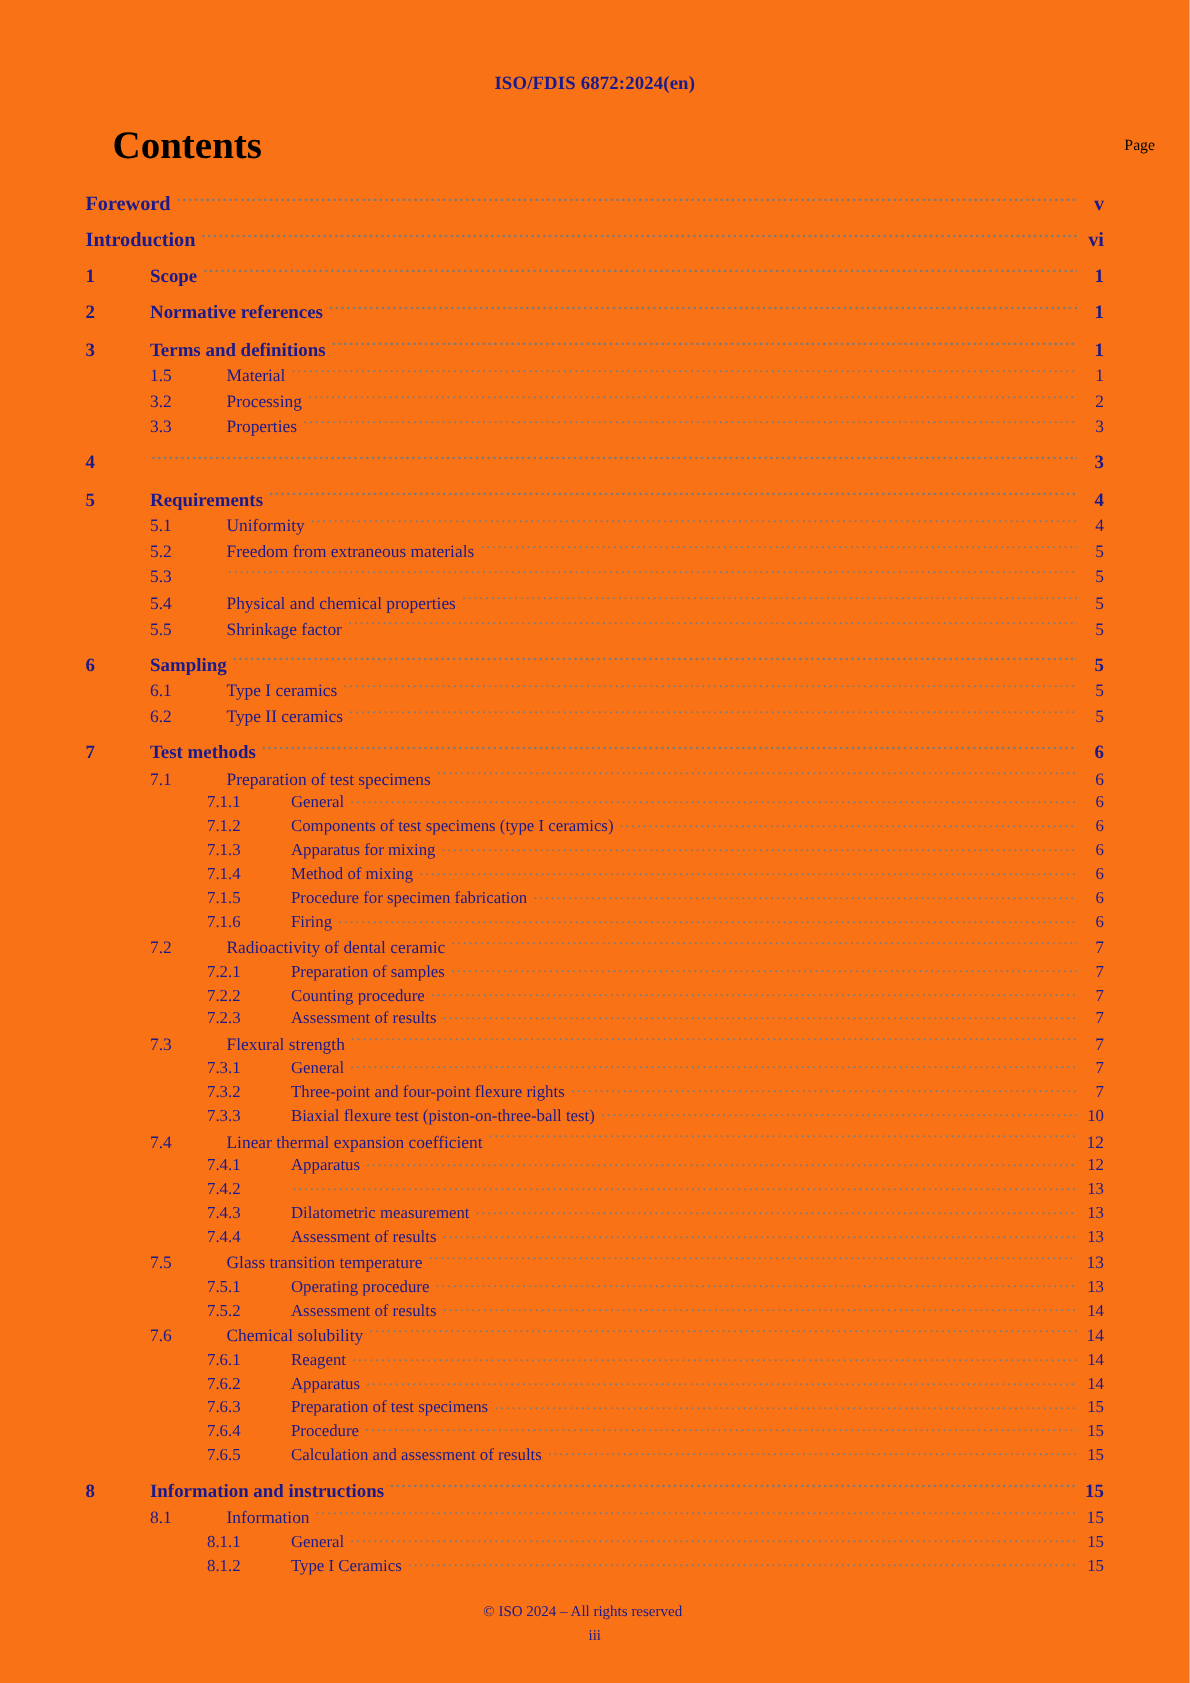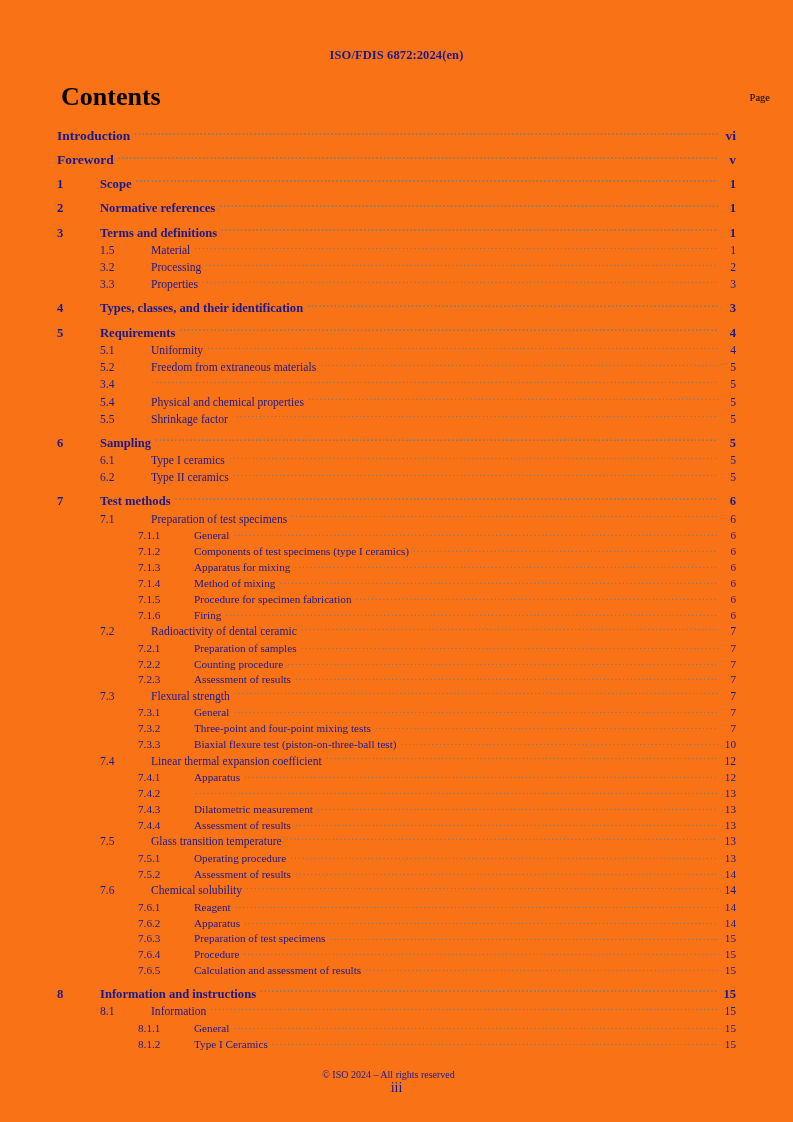--- a/index.html
+++ b/index.html
@@ -27,21 +27,21 @@
     width: 793px;
     text-align: center;
     font-size: 12.5px;
     font-weight: bold;
     color: #1a1a8c;
     letter-spacing: 0.1px;
   }
   .contents-title {
     position: absolute;
     top: 82px;
-    left: 61px;
+    left: 75px;
     font-size: 26px;
     font-weight: bold;
     font-family: "Liberation Serif", serif;
     color: #000000;
   }
   .page-word {
     position: absolute;
     top: 92px;
     right: 57px;
     font-size: 10.5px;
@@ -138,47 +138,47 @@
     text-align: center;
     font-size: 10px;
     color: #1a1a8c;
   }
   .footer-pageno {
     position: absolute;
     bottom: 26px;
     left: 0;
     width: 793px;
     text-align: center;
-    font-size: 14px;
+    font-size: 10px;
     color: #1a1a8c;
   }
 </style>
 </head>
 <body>
 
 <div class="page">
 
   <div class="doc-header">ISO/FDIS 6872:2024(en)</div>
 
   <div class="contents-title">Contents</div>
 
   <div class="page-word">Page</div>
 
   <div class="toc" id="toc-container">
       <div class="row lvl-front">
         <span class="num"></span>
-        <span class="txt">Introduction</span>
-        <span class="dots"></span>
-        <span class="pg">vi</span>
+        <span class="txt">Foreword</span>
+        <span class="dots"></span>
+        <span class="pg">v</span>
       </div>
       <div class="row lvl-front">
         <span class="num"></span>
-        <span class="txt">Foreword</span>
-        <span class="dots"></span>
-        <span class="pg">v</span>
+        <span class="txt">Introduction</span>
+        <span class="dots"></span>
+        <span class="pg">vi</span>
       </div>
       <div class="row lvl-1">
         <span class="num">1</span>
         <span class="txt">Scope</span>
         <span class="dots"></span>
         <span class="pg">1</span>
       </div>
       <div class="row lvl-1">
         <span class="num">2</span>
         <span class="txt">Normative references</span>
@@ -204,21 +204,20 @@
         <span class="pg">2</span>
       </div>
       <div class="row lvl-2">
         <span class="num">3.3</span>
         <span class="txt">Properties</span>
         <span class="dots"></span>
         <span class="pg">3</span>
       </div>
       <div class="row lvl-1">
         <span class="num">4</span>
-        <span class="txt">Types, classes, and their identification</span>
         <span class="dots"></span>
         <span class="pg">3</span>
       </div>
       <div class="row lvl-1">
         <span class="num">5</span>
         <span class="txt">Requirements</span>
         <span class="dots"></span>
         <span class="pg">4</span>
       </div>
       <div class="row lvl-2">
@@ -227,21 +226,21 @@
         <span class="dots"></span>
         <span class="pg">4</span>
       </div>
       <div class="row lvl-2">
         <span class="num">5.2</span>
         <span class="txt">Freedom from extraneous materials</span>
         <span class="dots"></span>
         <span class="pg">5</span>
       </div>
       <div class="row lvl-2">
-        <span class="num">3.4</span>
+        <span class="num">5.3</span>
         <span class="dots"></span>
         <span class="pg">5</span>
       </div>
       <div class="row lvl-2">
         <span class="num">5.4</span>
         <span class="txt">Physical and chemical properties</span>
         <span class="dots"></span>
         <span class="pg">5</span>
       </div>
       <div class="row lvl-2">
@@ -347,21 +346,21 @@
         <span class="pg">7</span>
       </div>
       <div class="row lvl-3">
         <span class="num">7.3.1</span>
         <span class="txt">General</span>
         <span class="dots"></span>
         <span class="pg">7</span>
       </div>
       <div class="row lvl-3">
         <span class="num">7.3.2</span>
-        <span class="txt">Three-point and four-point mixing tests</span>
+        <span class="txt">Three-point and four-point flexure rights</span>
         <span class="dots"></span>
         <span class="pg">7</span>
       </div>
       <div class="row lvl-3">
         <span class="num">7.3.3</span>
         <span class="txt">Biaxial flexure test (piston-on-three-ball test)</span>
         <span class="dots"></span>
         <span class="pg">10</span>
       </div>
       <div class="row lvl-2">

